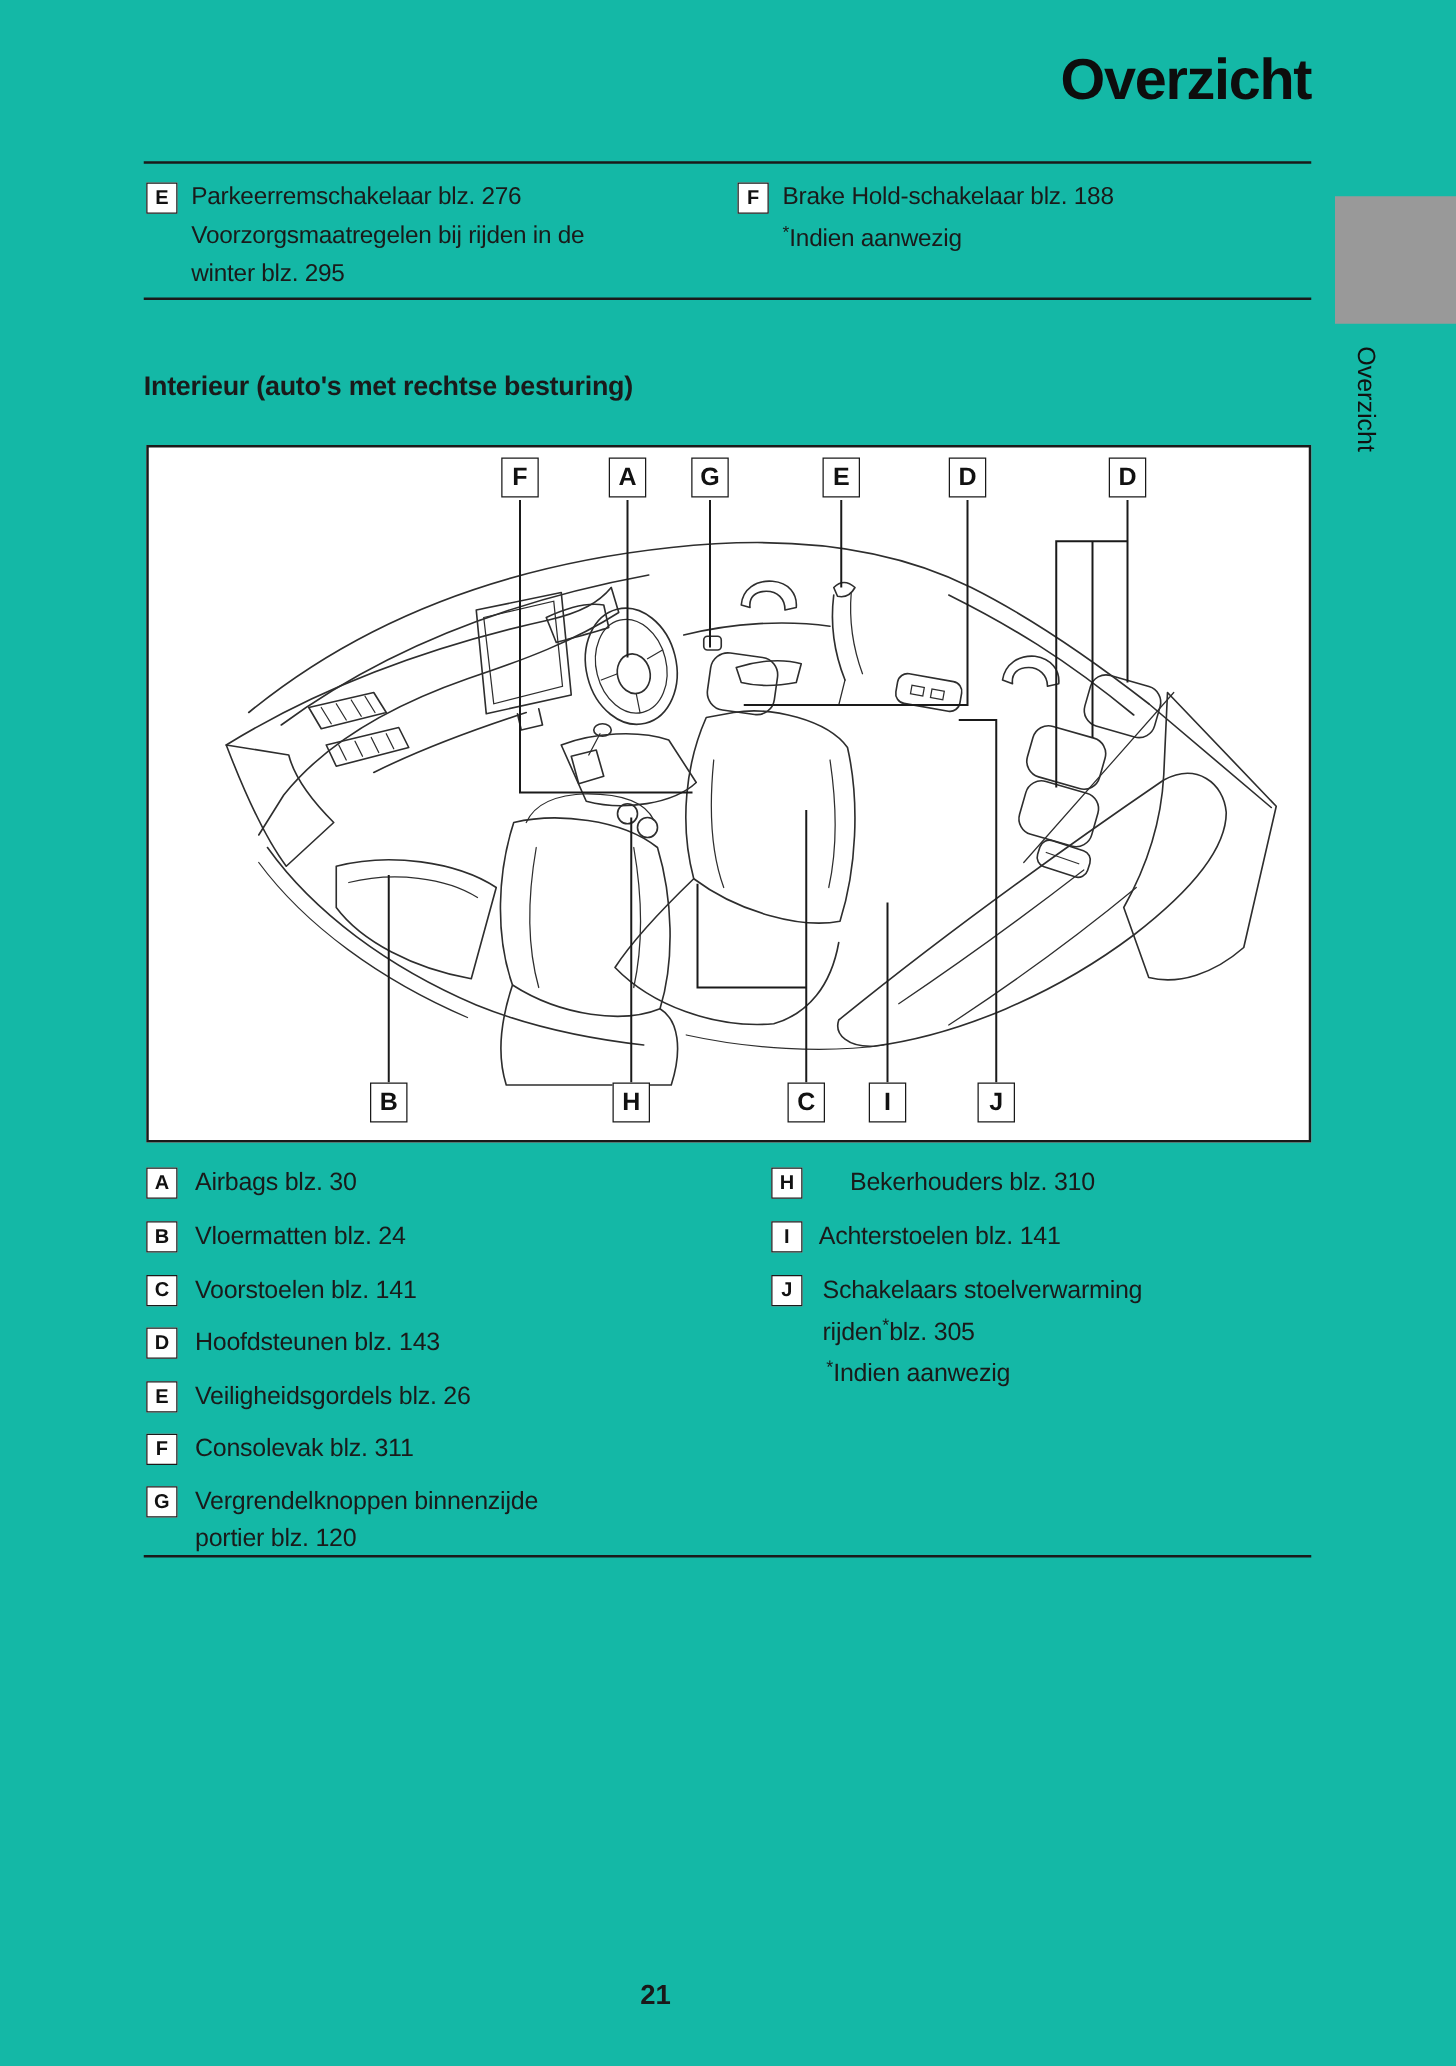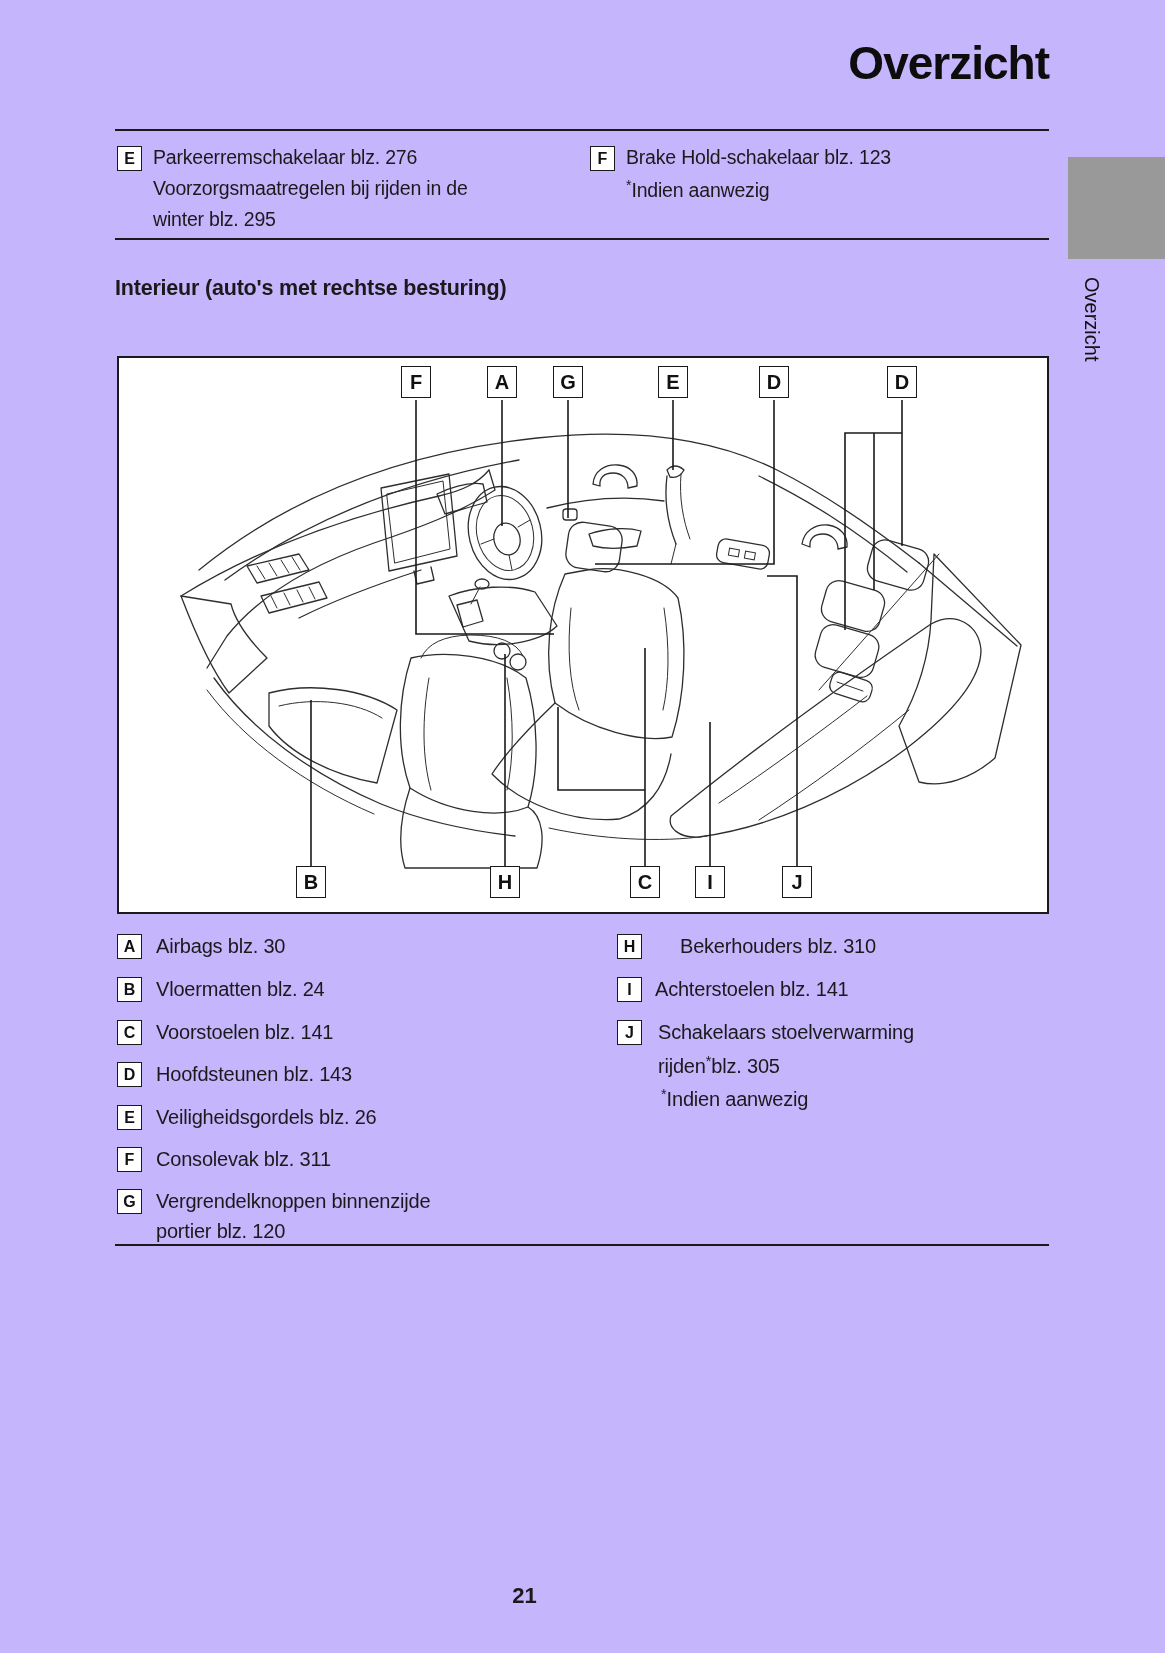--- a/index.html
+++ b/index.html
@@ -1,30 +1,30 @@
 <!DOCTYPE html>
 <html><head>
 <meta charset="utf-8">
 <style>
   html,body{margin:0;padding:0;background:#ffffff;}
-  .page{position:relative;width:1165px;height:1653px;background:#c4b5fd;overflow:hidden;
+  .page{position:relative;width:1165px;height:1653px;background:#14b8a6;overflow:hidden;
         font-family:"Liberation Sans",sans-serif;color:#1a1a1a;}
   .rule{position:absolute;left:115px;width:934px;height:2px;background:#1a1a1a;}
   .page-title{position:absolute;top:36px;left:0;width:1049px;text-align:right;
         font-size:46px;font-weight:bold;letter-spacing:-1px;color:#0d0d0d;}
   .side-tab{position:absolute;left:1068px;top:157px;width:97px;height:102px;}
   .side-tab-text{position:absolute;left:1103px;top:277px;transform:rotate(90deg);
         transform-origin:left top;font-size:20px;color:#111;white-space:nowrap;}
   .keybox{box-sizing:border-box;border:1.6px solid #1a1a1a;background:#fff;
         display:flex;align-items:center;justify-content:center;
         font-weight:bold;color:#111;}
   .kb-s{width:25px;height:25px;font-size:16px;}
   .item-line{position:absolute;font-size:19.5px;letter-spacing:-0.2px;white-space:nowrap;}
   sup.star{font-size:0.72em;vertical-align:0.5em;letter-spacing:0;}
-  .section-heading{position:absolute;left:115px;top:276px;font-size:21.5px;
+  .section-heading{position:absolute;left:115px;top:297px;font-size:21.5px;
         font-weight:bold;letter-spacing:-0.2px;}
   .diagram{position:absolute;left:117px;top:356px;width:932px;height:558px;
         box-sizing:border-box;border:2px solid #1a1a1a;background:#fff;}
   .dlabel{position:absolute;width:30px;height:32px;box-sizing:border-box;
         border:1.7px solid #1a1a1a;background:#fff;display:flex;align-items:center;
         justify-content:center;font-weight:bold;font-size:20px;color:#111;z-index:3;}
   .legend-text{position:absolute;font-size:20px;letter-spacing:-0.2px;white-space:nowrap;text-align:center;}
   .page-num{position:absolute;left:0;top:1583px;width:1049px;text-align:center;
         font-size:22px;font-weight:bold;}
   svg .ln{stroke:#1a1a1a;stroke-width:1.6;fill:none;}
@@ -43,21 +43,21 @@
   <div class="keybox kb-s" style="position:absolute;left:117px;top:146px">
       <span>E</span>
     </div>
   <div class="item-line" style="left:153px;top:146px">Parkeerremschakelaar blz. 276</div>
   <div class="item-line" style="left:153px;top:177px">Voorzorgsmaatregelen bij rijden in de</div>
   <div class="item-line" style="left:153px;top:208px">winter blz. 295</div>
 
   <div class="keybox kb-s" style="position:absolute;left:590px;top:146px">
       <span>F</span>
     </div>
-  <div class="item-line" style="left:626px;top:146px">Brake Hold-schakelaar blz. 123</div>
+  <div class="item-line" style="left:626px;top:146px">Brake Hold-schakelaar blz. 188</div>
   <div class="item-line" style="left:626px;top:177px"><sup class="star">*</sup><span>Indien aanwezig</span></div>
 
   <div class="rule" style="top:238px"></div>
 
   <div class="side-tab" style="background:#999999"></div>
   <div class="side-tab-text">Overzicht</div>
 
   <div class="section-heading">Interieur (auto's met rechtse besturing)</div>
 
   <div class="diagram">

